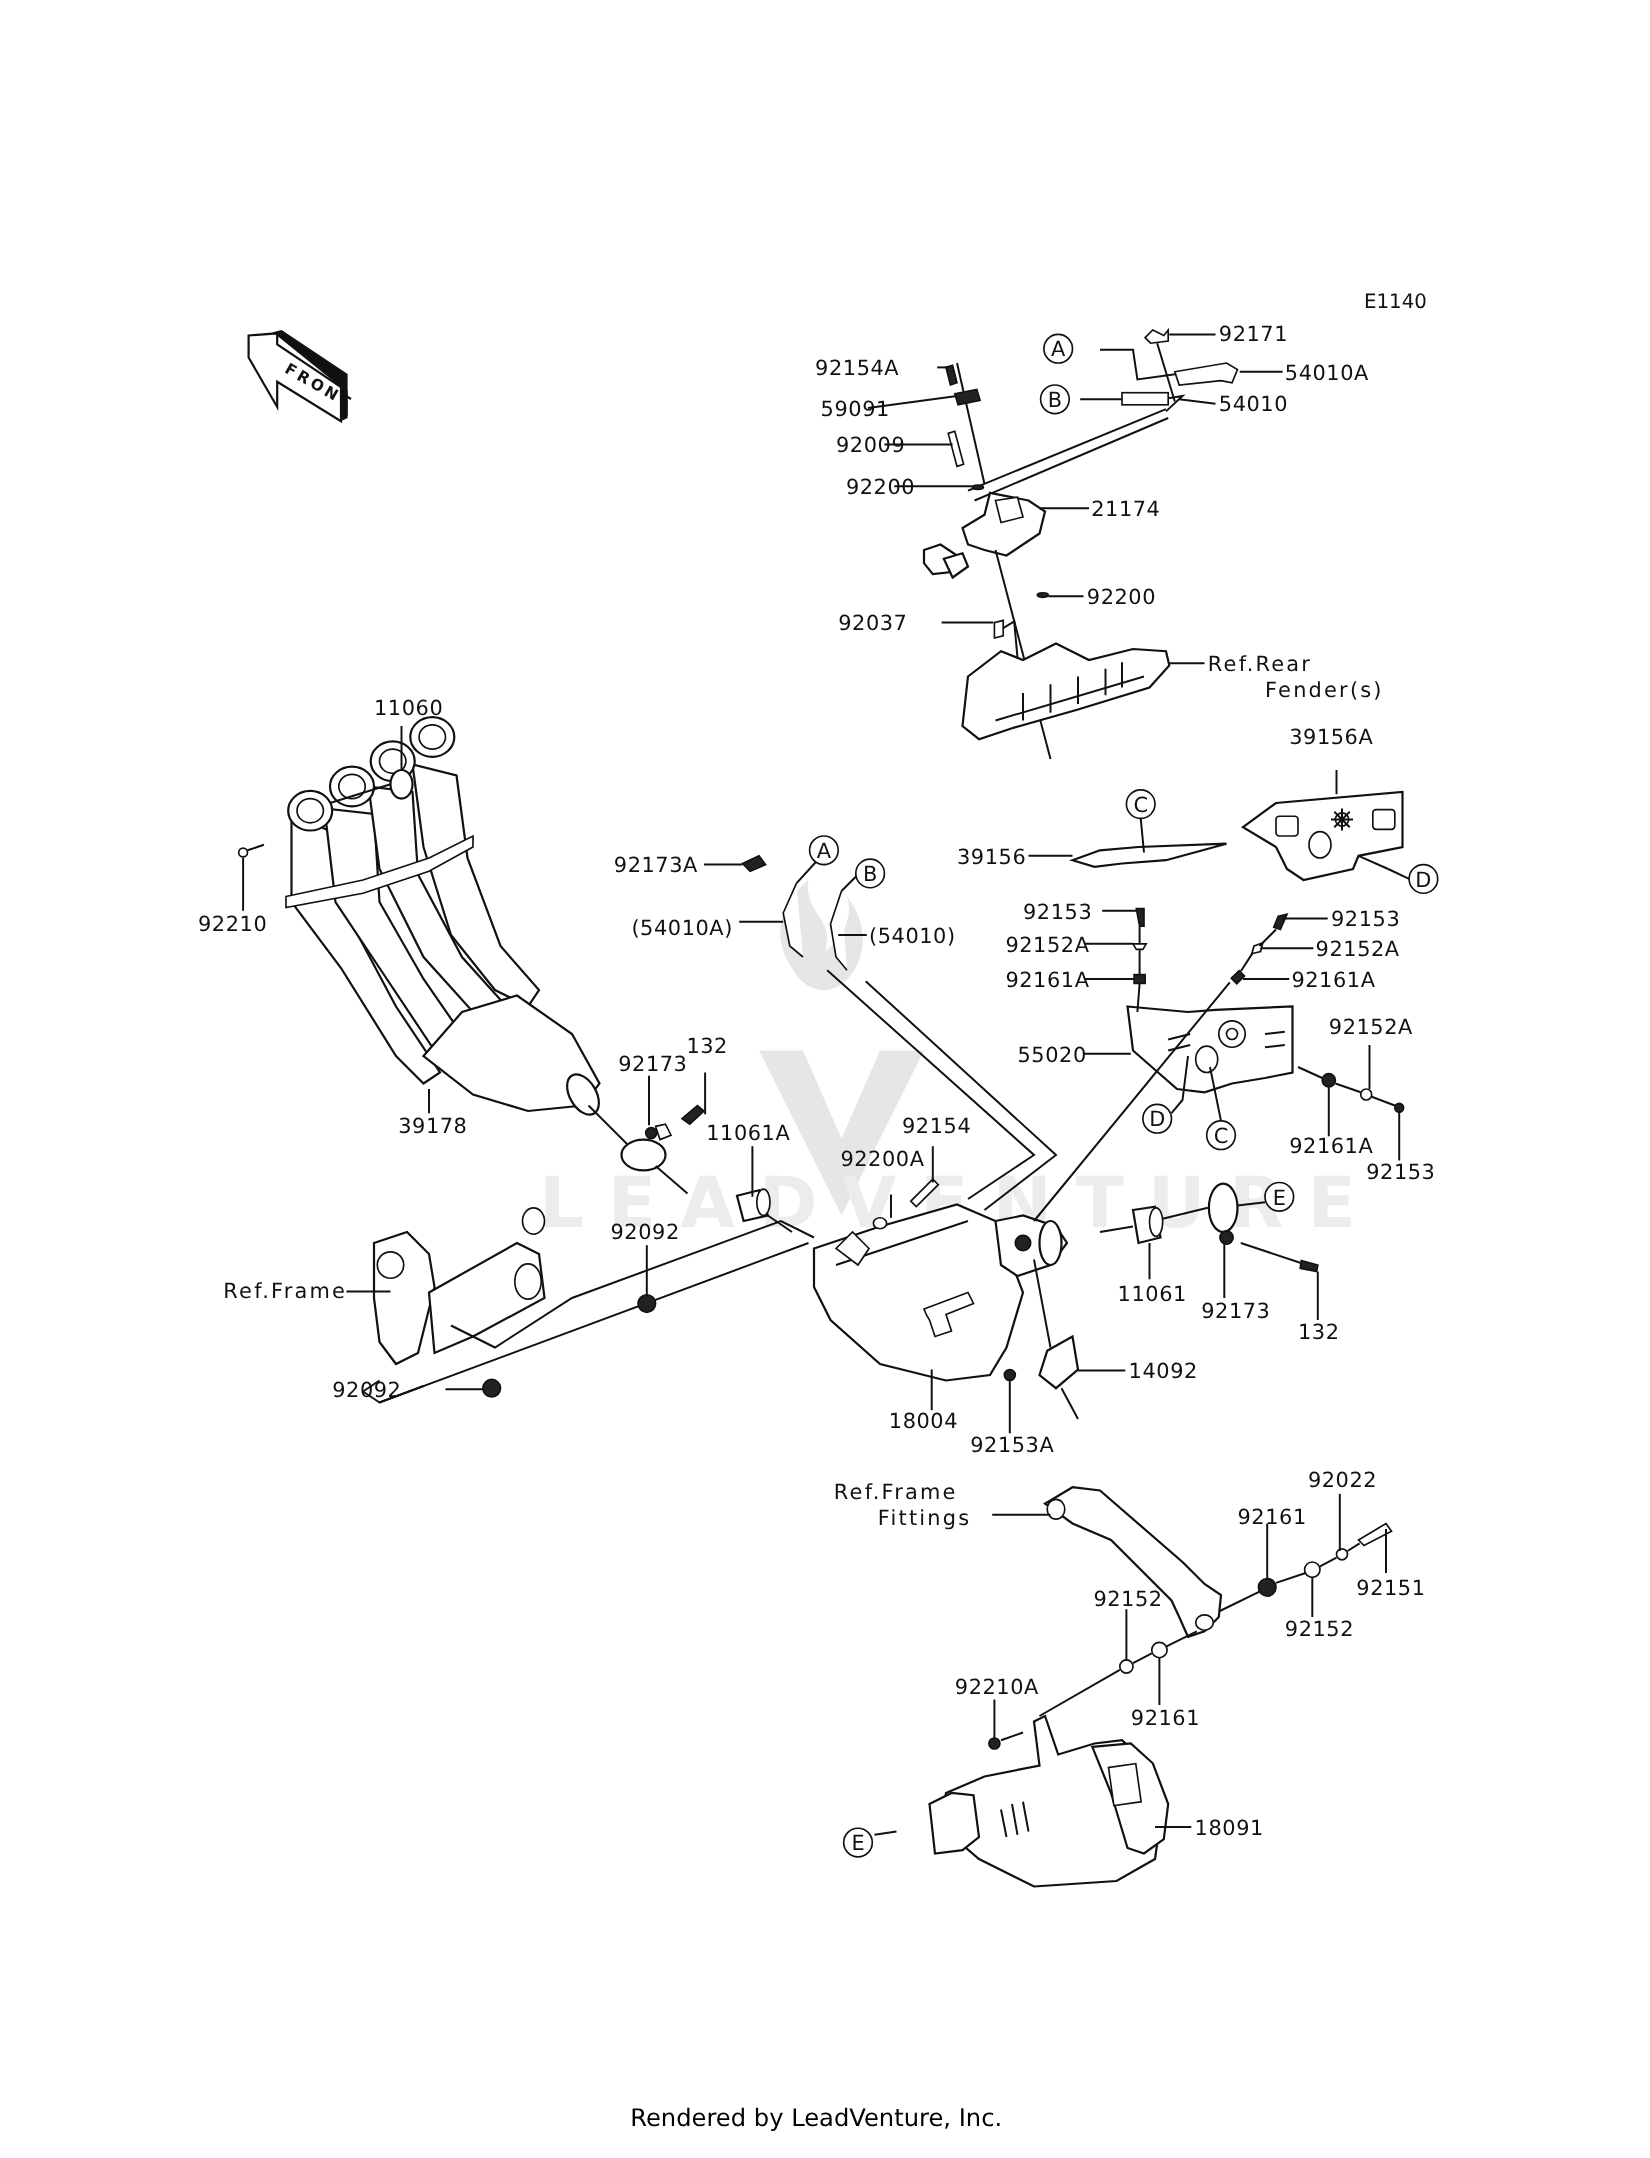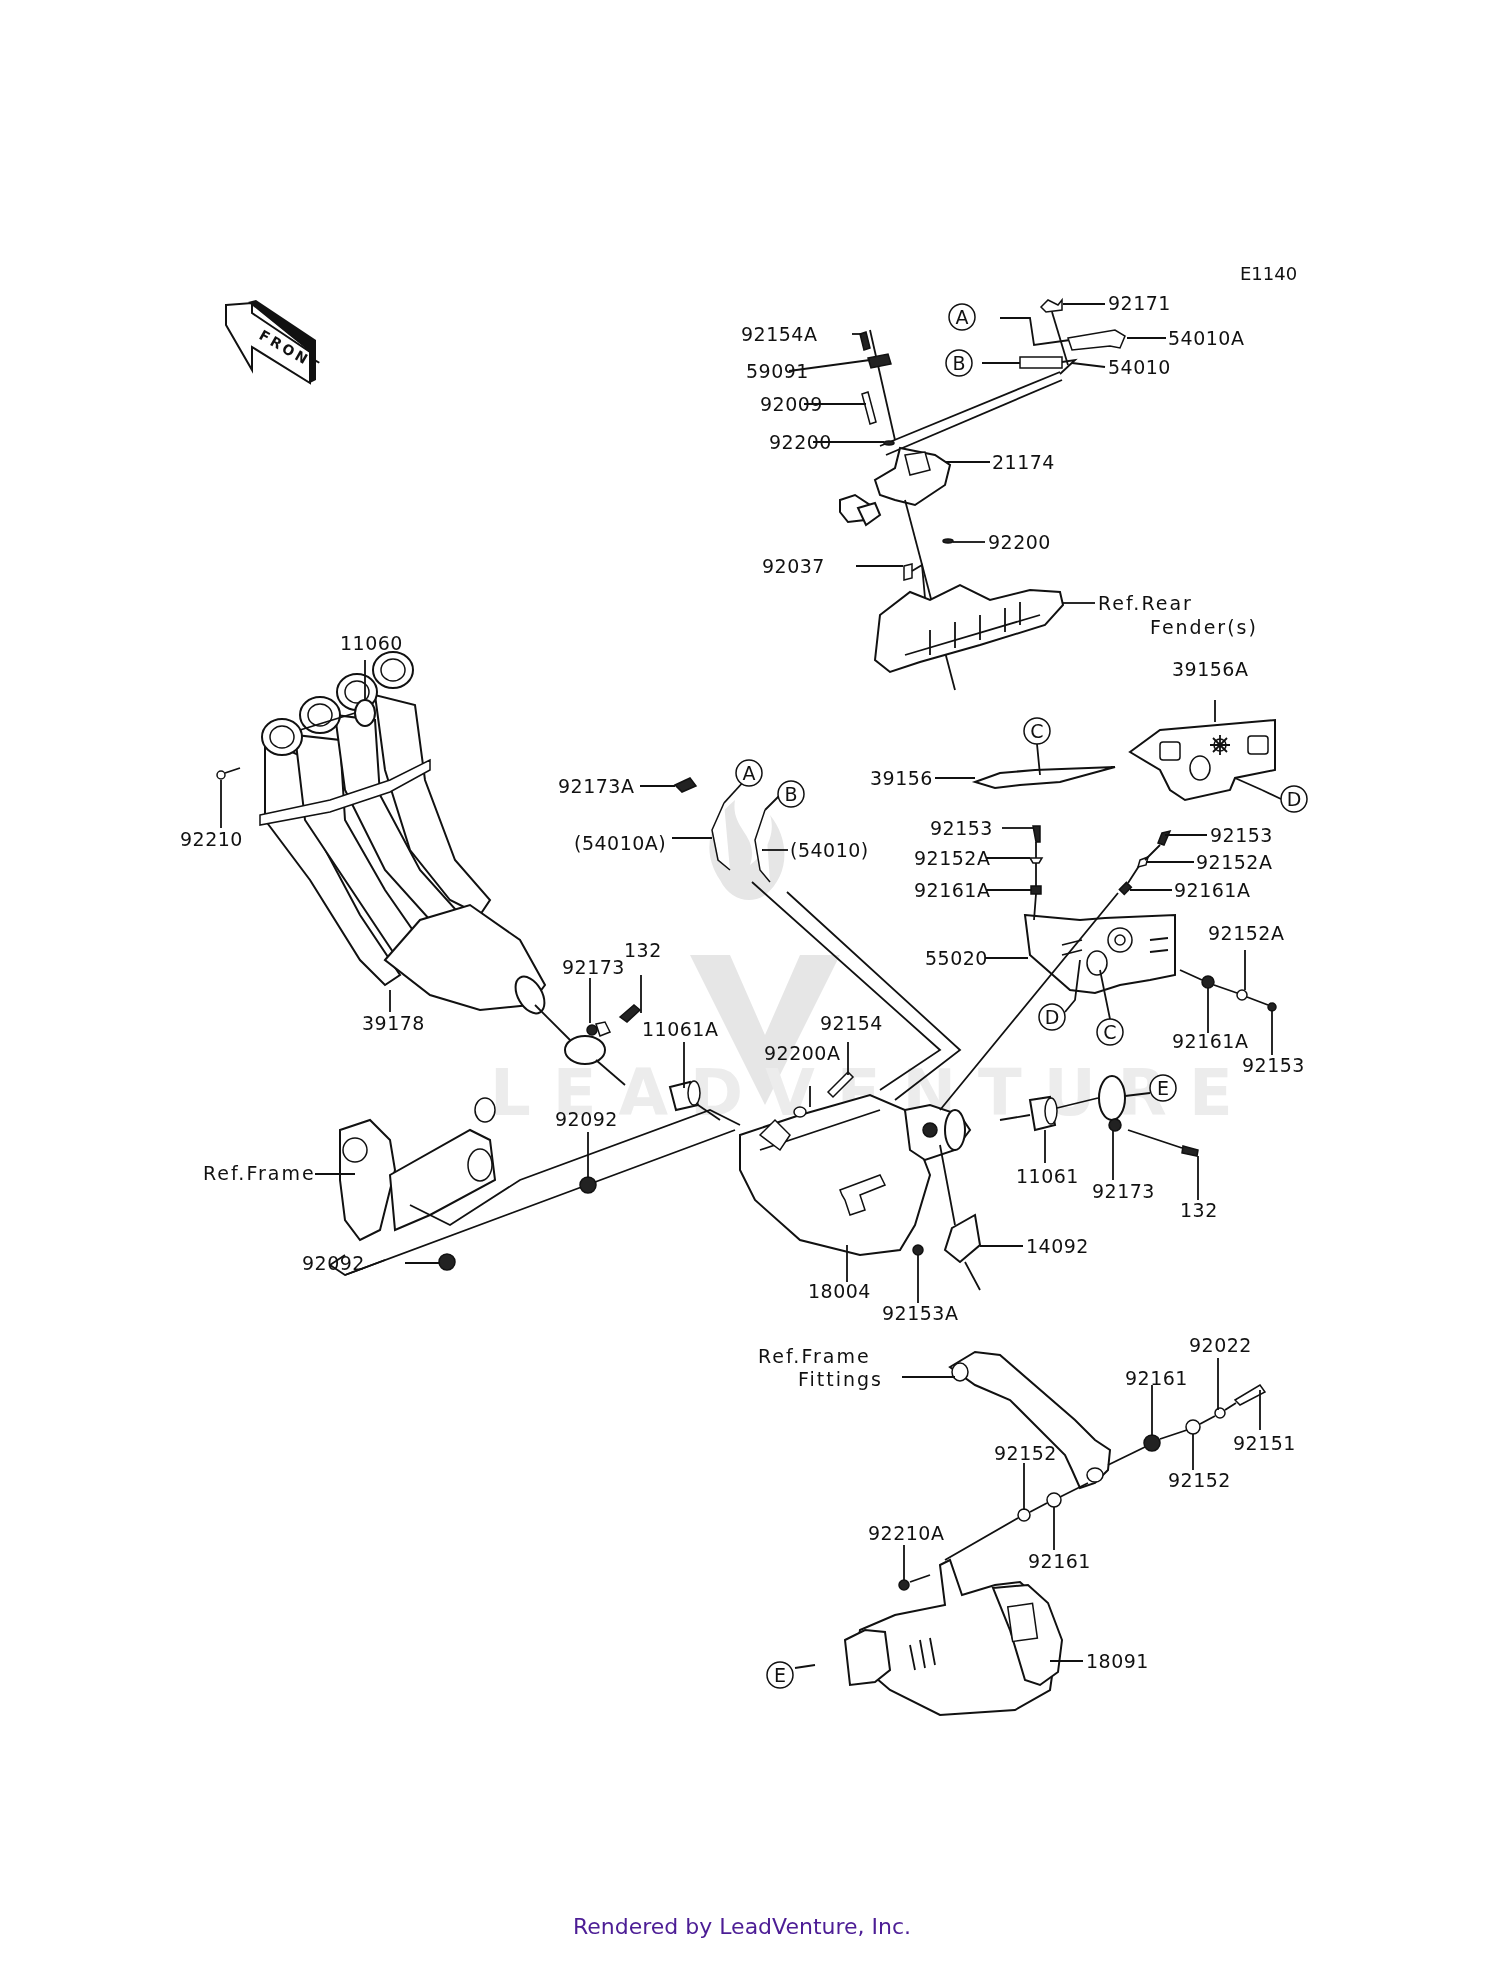--- a/index.html
+++ b/index.html
@@ -8,21 +8,21 @@
   svg text { font-family:"DejaVu Sans", sans-serif; fill:#111; }
   .lbl { font-size:19px; letter-spacing:0.5px; }
   .ref { font-size:19px; letter-spacing:2px; }
   .callout { font-size:19px; }
   .part { fill:#fff; stroke:#111; stroke-width:2; }
   .part-thin { fill:#fff; stroke:#111; stroke-width:1.5; }
   .dark { fill:#222; stroke:#111; stroke-width:1.5; }
   .lead { stroke:#111; stroke-width:1.8; fill:none; }
   .wm { fill:#e6e6e6; }
   .wm-text { font-size:64px; letter-spacing:22px; fill:#ececec; font-family:"DejaVu Sans", sans-serif; font-weight:bold; }
-  #footer { position:absolute; left:0; width:1484px; top:1914px; text-align:center; font-family:"DejaVu Sans", sans-serif; font-size:22px; color:#4c1d95; }
+  #footer { position:absolute; left:0; width:1484px; top:1914px; text-align:center; font-family:"DejaVu Sans", sans-serif; font-size:22px; color:#000000; }
   #code { font-size:18px; }
 </style>
 </head>
 <body>
 
 <svg id="canvas" width="1500" height="1962" viewBox="0 0 1500 1962" xmlns="http://www.w3.org/2000/svg">
 
   <g>
     <path class="wm" d="M720,880 C700,850 710,820 735,800 C730,830 760,835 750,865 C770,850 775,830 770,815 C790,840 790,875 765,895 C750,905 730,900 720,880 Z"></path>
     <path class="wm" d="M690,955 L730,955 L765,1035 L800,955 L840,955 L765,1105 Z"></path>

